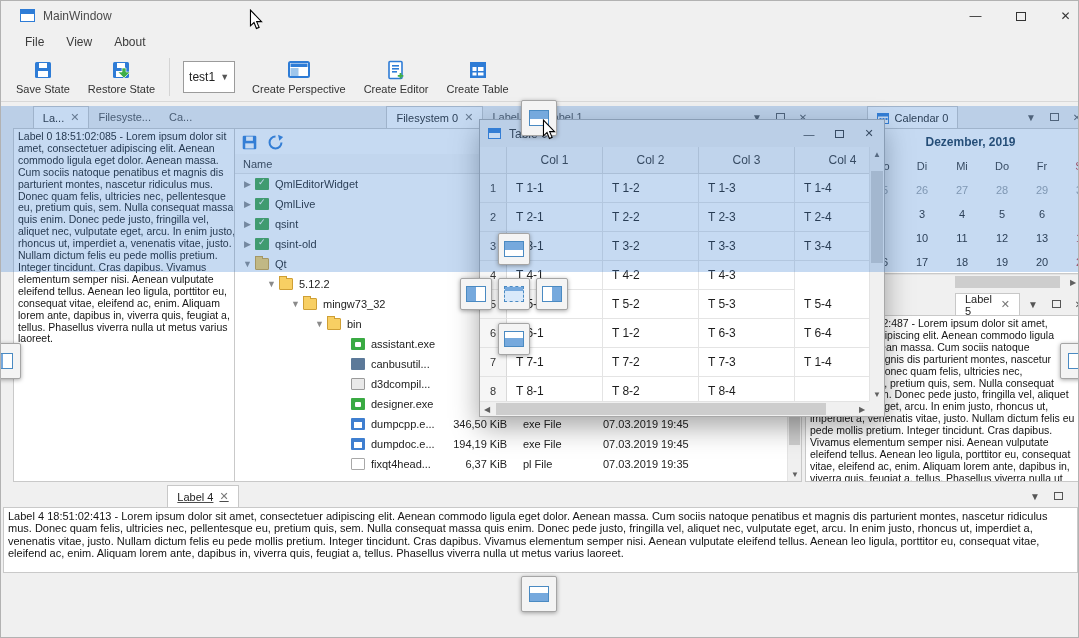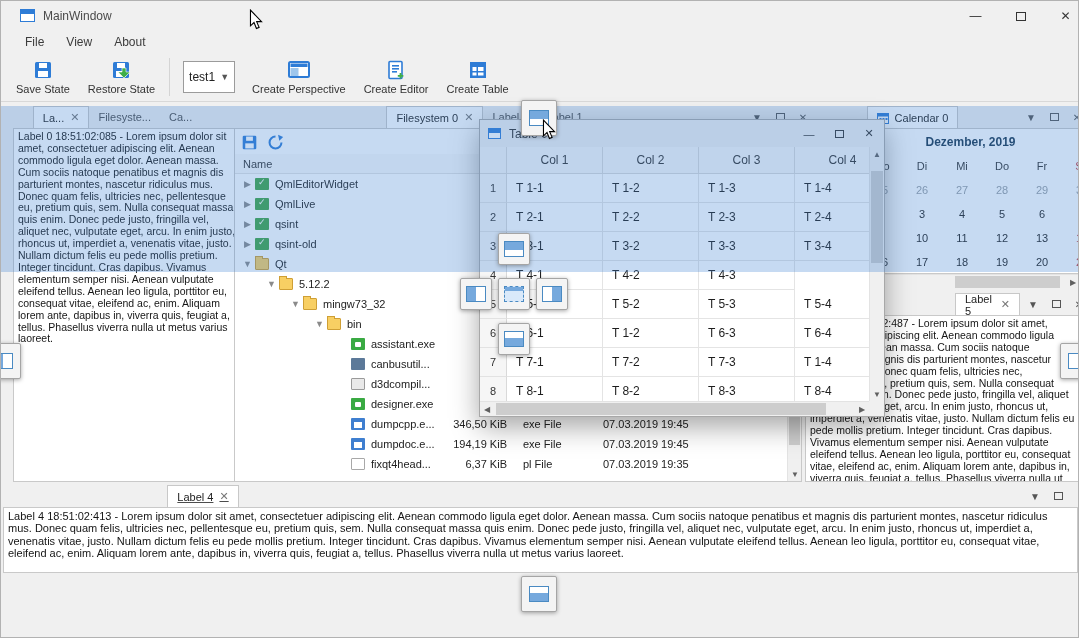--- a/index.html
+++ b/index.html
@@ -521,21 +521,20 @@
             <div class="tw-rowhead">7</div>
             <div class="tw-cell">T 7-1</div>
             <div class="tw-cell">T 7-2</div>
             <div class="tw-cell">T 7-3</div>
             <div class="tw-cell">T 1-4</div>
           </div>
           <div class="tw-row">
             <div class="tw-rowhead">8</div>
             <div class="tw-cell">T 8-1</div>
             <div class="tw-cell">T 8-2</div>
-            <div class="tw-cell">T 8-3</div>
             <div class="tw-cell">T 8-4</div>
           </div>
         </div>
       <div class="vscroll tw-vscroll">
         <div class="sb-arrow" style="position:absolute;top:0;left:0;">▲</div>
         <div class="sb-thumb" style="left:1px;right:1px;top:24px;height:92px;"></div>
         <div class="sb-arrow" style="position:absolute;bottom:0;left:0;">▼</div>
       </div>
       <div class="hscroll tw-hscroll">
         <div class="sb-arrow">◀</div>

